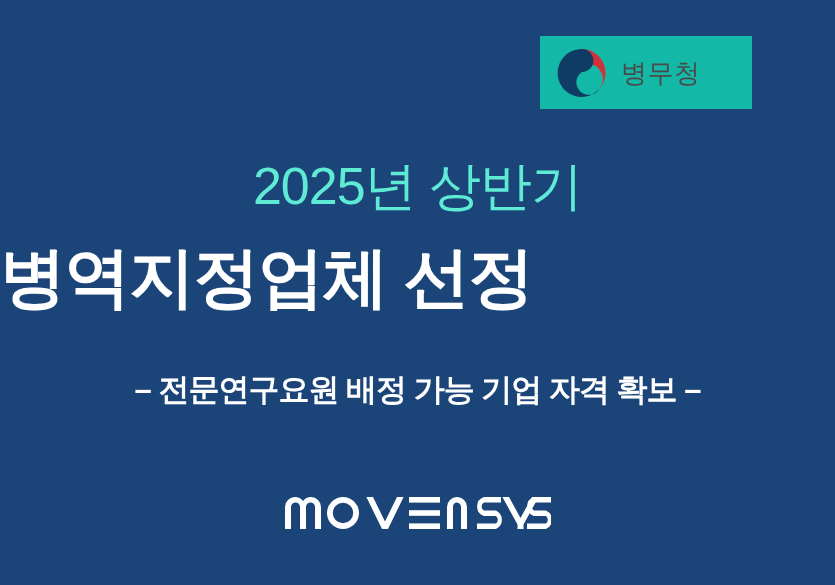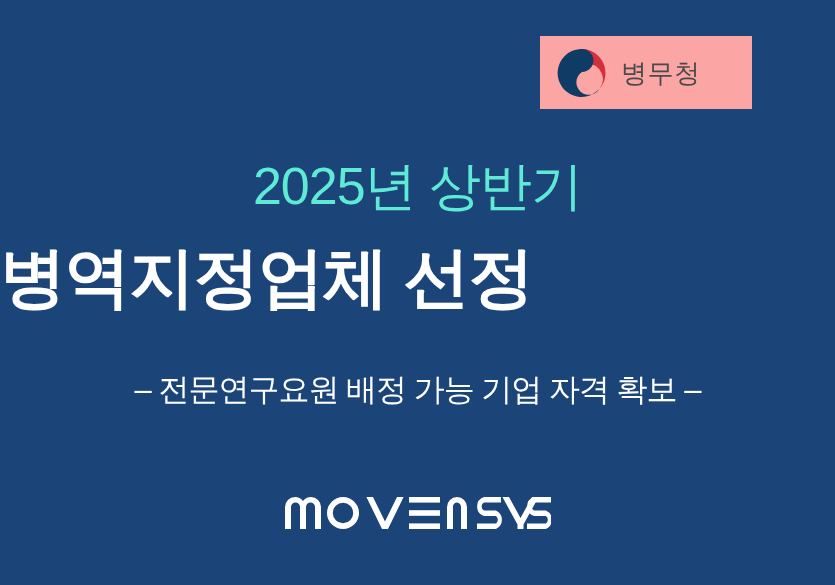--- a/index.html
+++ b/index.html
@@ -22,21 +22,21 @@
     overflow: hidden;
   }
 
   
   .agency-plate {
     position: absolute;
     left: 540px;
     top: 36px;
     width: 212px;
     height: 73px;
-    background: #fca5a5;
+    background: #14b8a6;
     display: flex;
     align-items: center;
     justify-content: flex-start;
     padding-left: 16px;
     box-sizing: border-box;
   }
   .agency-emblem {
     width: 52px;
     height: 52px;
     flex: 0 0 52px;
@@ -89,21 +89,21 @@
   }
 
   .subtitle {
     position: absolute;
     top: 374px;
     left: 0;
     width: 835px;
     text-align: center;
     color: #ffffff;
     font-size: 31px;
-    font-weight: 400;
+    font-weight: 700;
     letter-spacing: -1px;
     line-height: 1;
     white-space: nowrap;
   }
 
   
   .wordmark {
     position: absolute;
     left: 0;
     top: 487px;

